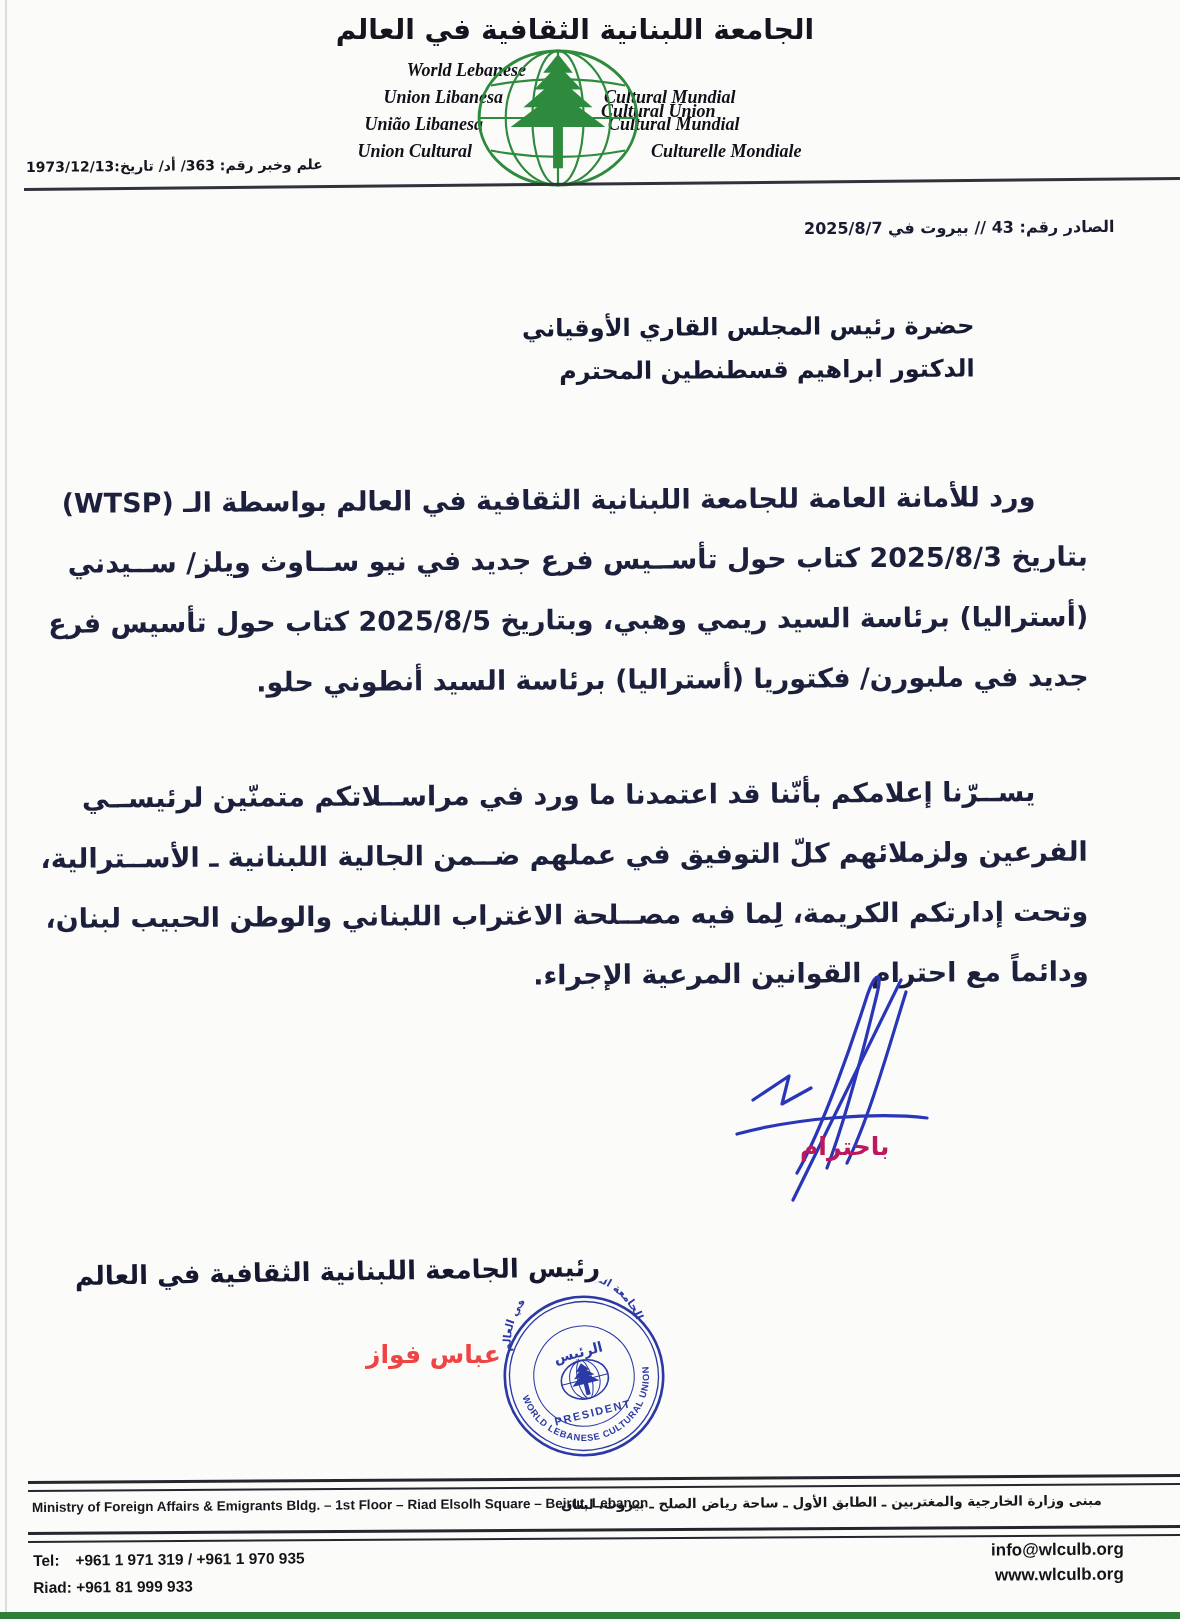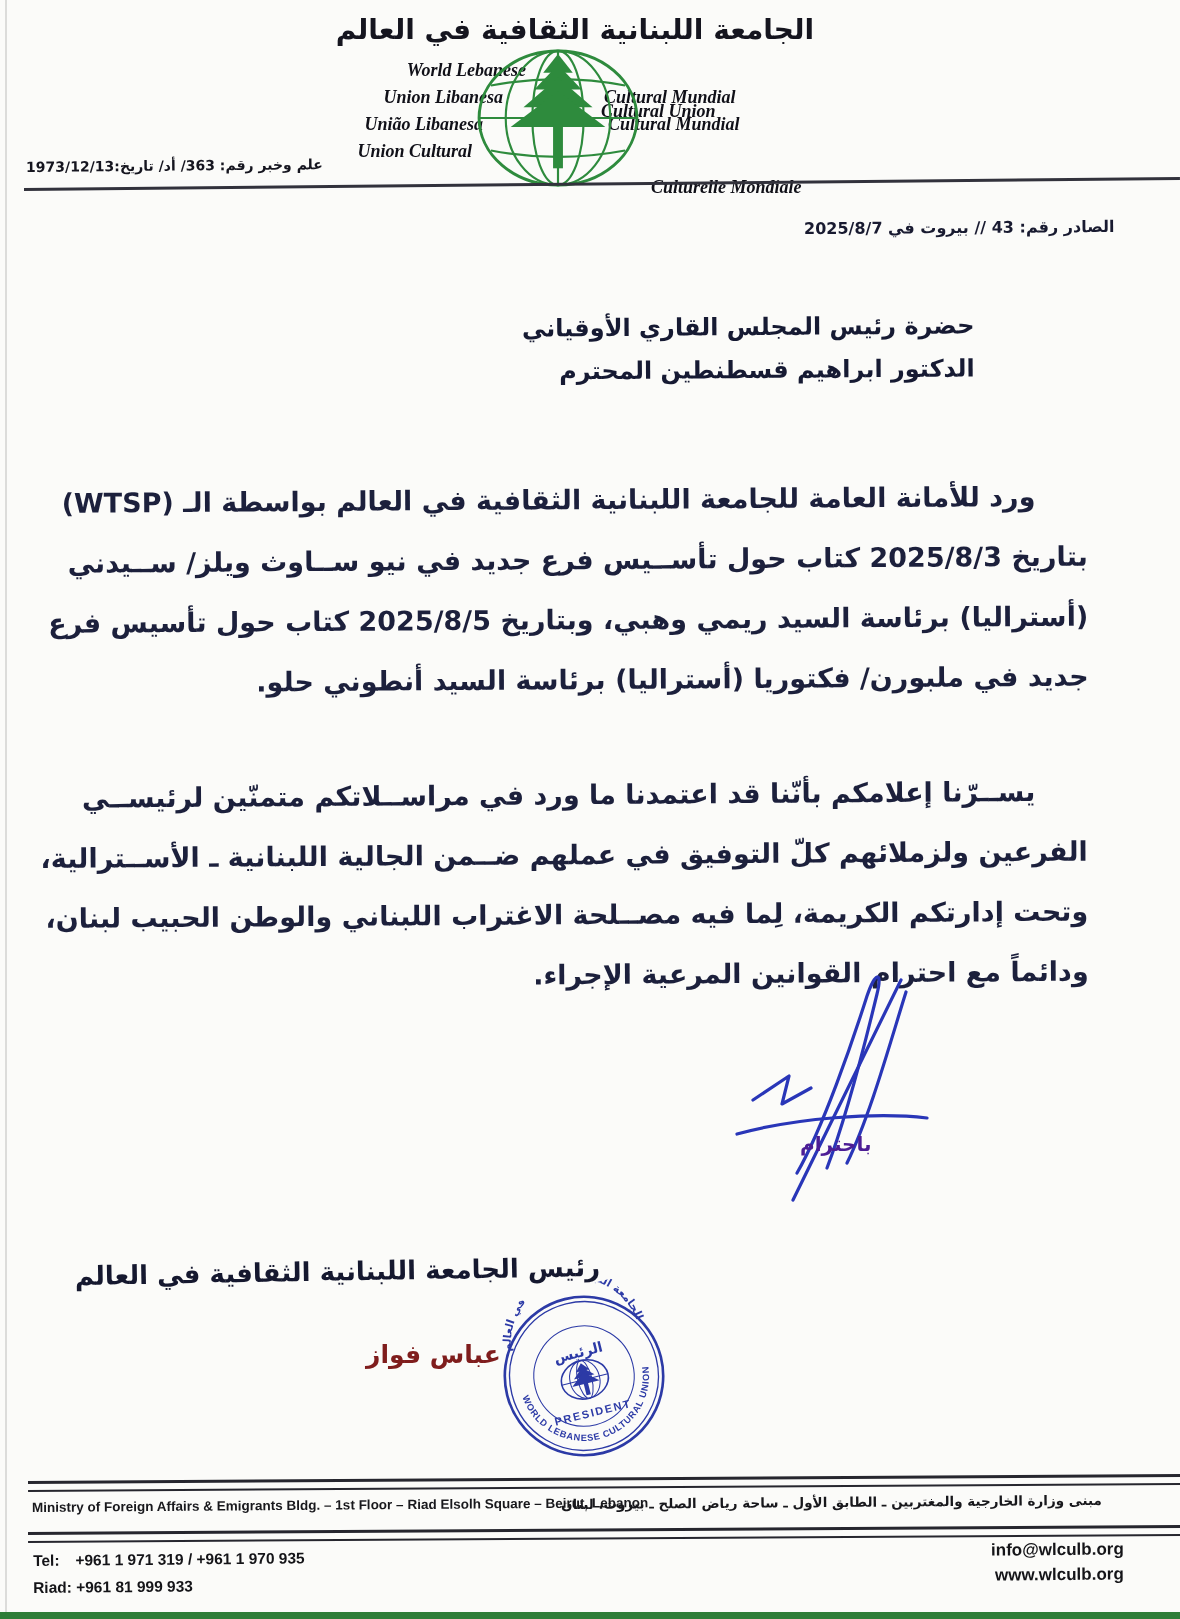--- a/index.html
+++ b/index.html
@@ -44,28 +44,28 @@
     height:60px;line-height:60px;font-size:27px;font-weight:bold;color:#1c203c;
     direction:rtl;text-align:justify;text-align-last:justify;text-justify:inter-word;
     white-space:nowrap;
   }
   .para .line.first{padding-right:52px;}
   .para .line.last{text-align-last:right;}
   #para1{top:470px;}
   #para2{top:765px;}
   
   .closing{
-    top:1132px;left:800px;font-size:20px;font-weight:bold;color:#4c1d95;direction:rtl;text-align:right;
+    top:1132px;left:800px;font-size:25px;font-weight:bold;color:#be185d;direction:rtl;text-align:right;
   }
   .closing-title{
     top:1256px;left:130px;width:470px;text-align:center;direction:rtl;white-space:nowrap;
     font-size:26px;font-weight:bold;color:#15182f;transform:rotate(-1deg);
   }
   .signer-name{
-    top:1340px;left:366px;font-size:25px;font-weight:bold;color:#7f1d1d;direction:rtl;
+    top:1340px;left:366px;font-size:25px;font-weight:bold;color:#ef4444;direction:rtl;
   }
   .stamp-wrap{top:1288px;left:492px;width:184px;height:176px;transform:rotate(-14deg);}
   .sig-wrap{top:948px;left:685px;width:265px;height:255px;}
   
   .f-rule{
     left:28px;width:1152px;height:6px;
     border-top:3px solid #26262e;border-bottom:2px solid #26262e;
     transform:rotate(-0.35deg);transform-origin:left top;
   }
   #frule1{top:1481px;}
@@ -103,21 +103,21 @@
 <div class="abs doc-title">الجامعة اللبنانية الثقافية في العالم</div>
 
 <div class="abs lang-name lang-left" style="top:60px;left:330px;width:196px;">World Lebanese</div>
 <div class="abs lang-name lang-left" style="top:87px;left:330px;width:173px;">Union Libanesa</div>
 <div class="abs lang-name lang-left" style="top:114px;left:330px;width:153px;">União Libanesa</div>
 <div class="abs lang-name lang-left" style="top:141px;left:330px;width:142px;">Union Cultural</div>
 
 <div class="abs lang-name" style="top:60px;left:601px;margin-top:41px;">Cultural Union</div>
 <div class="abs lang-name" style="top:87px;left:604px;">Cultural Mundial</div>
 <div class="abs lang-name" style="top:114px;left:608px;">Cultural Mundial</div>
-<div class="abs lang-name" style="top:141px;left:651px;margin-top:36px;">Culturelle Mondiale</div>
+<div class="abs lang-name" style="top:141px;left:651px;">Culturelle Mondiale</div>
 
 <div class="abs" style="top:46px;left:474px;width:168px;height:144px;">
   <svg width="168" height="144" viewBox="0 0 170 146">
     <g stroke="#2e8b3d" stroke-width="3" fill="none">
       <ellipse cx="85" cy="73" rx="80" ry="68"></ellipse>
       <ellipse cx="85" cy="73" rx="53" ry="68" stroke-width="2.2"></ellipse>
       <ellipse cx="85" cy="73" rx="26" ry="68" stroke-width="2.2"></ellipse>
       <line x1="85" y1="5" x2="85" y2="141" stroke-width="2.2"></line>
       <path d="M 17,40 Q 85,27 153,40" stroke-width="2.2"></path>
       <line x1="5" y1="73" x2="165" y2="73" stroke-width="2.2"></line>

